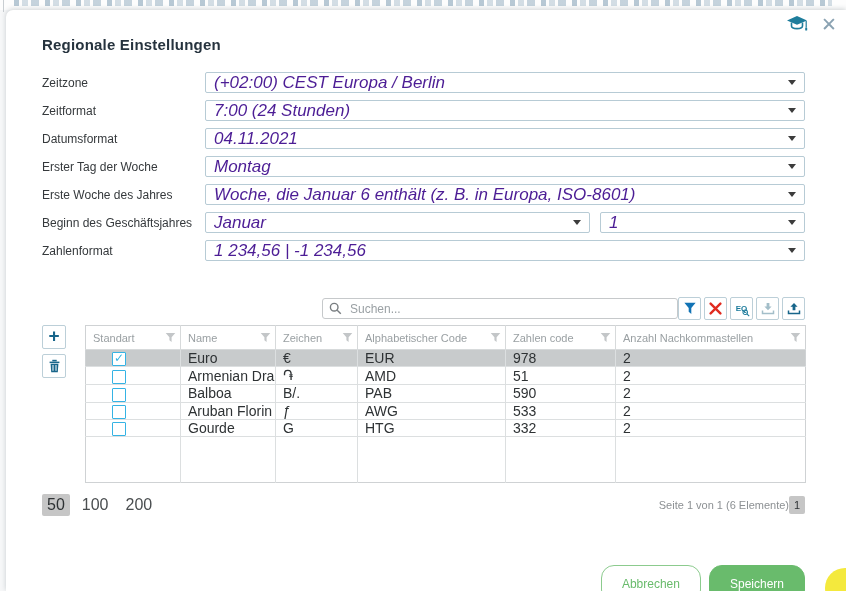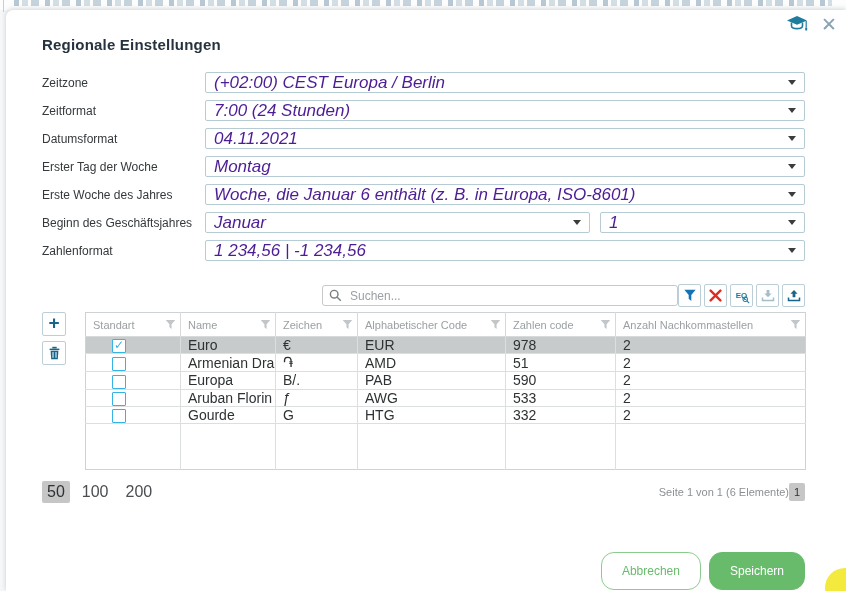--- a/index.html
+++ b/index.html
@@ -42,21 +42,21 @@
   .sel{
     height:21px;border:1px solid #b7cbd5;border-radius:2px;background:#fff;
     display:flex;align-items:center;box-sizing:border-box;padding:0 8px;cursor:pointer;
   }
   .sel .sel-text{flex:1;font-size:17px;color:#4c1d95;white-space:nowrap;overflow:hidden;font-style:italic;}
   .caret{width:0;height:0;border-left:4px solid transparent;border-right:4px solid transparent;border-top:5px solid #3c3c3c;flex:none;margin-left:8px;}
   .select1{flex:1;}
   .select2{width:205px;flex:none;margin-left:10px;}
 
   
-  .toolbar{margin-top:23px;display:flex;align-items:center;height:23px;}
+  .toolbar{margin-top:36px;display:flex;align-items:center;height:23px;}
   .search-box{
     margin-left:280px;width:362px;height:21px;border:1px solid #c6c9cb;border-radius:3px;
     display:flex;align-items:center;background:#fff;box-sizing:border-box;padding:0 6px;
   }
   .search-box input{
     border:none;outline:none;flex:1;font-size:12px;color:#333;margin-left:6px;background:transparent;
     font-family:"Liberation Sans",sans-serif;
   }
   .search-box input::placeholder{color:#9aa0a4;}
   .tb-icons{margin-left:auto;display:flex;gap:3px;}
@@ -366,21 +366,21 @@
             <td>֏</td>
             <td>AMD</td>
             <td>51</td>
             <td>2</td>
           </tr>
 
   <tr>
     <td class="cbx-cell">
       <span class="cbx"></span>
     </td>
-  <td>Europa</td>
+  <td>Balboa</td>
             <td>B/.</td>
             <td>PAB</td>
             <td>590</td>
             <td>2</td>
           </tr>
 
   <tr>
     <td class="cbx-cell">
       <span class="cbx"></span>
     </td>

